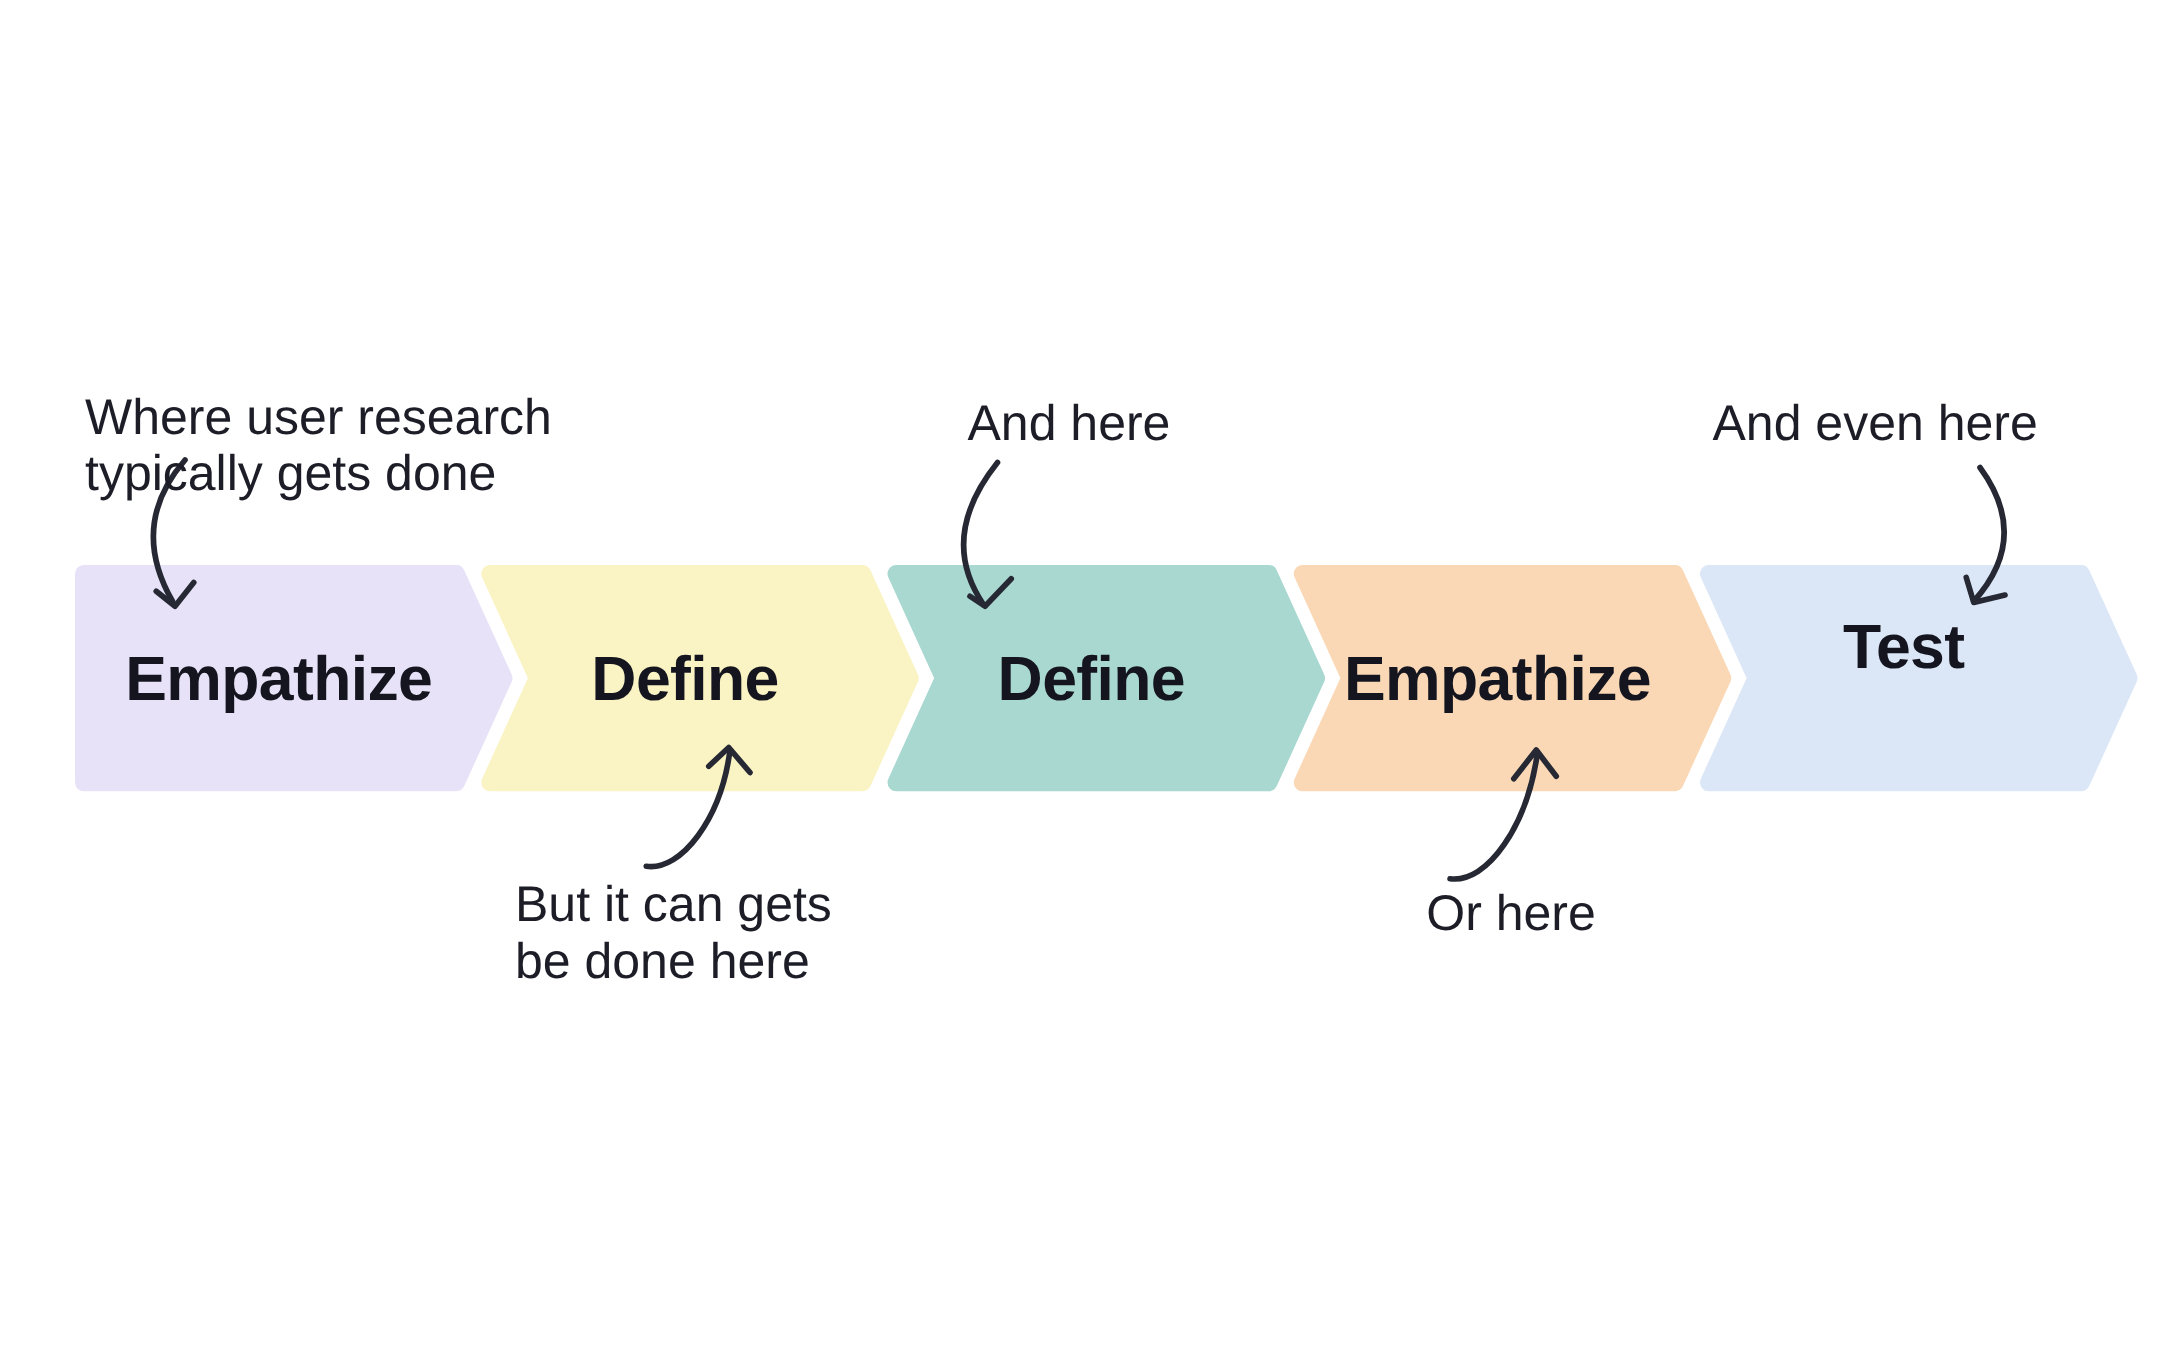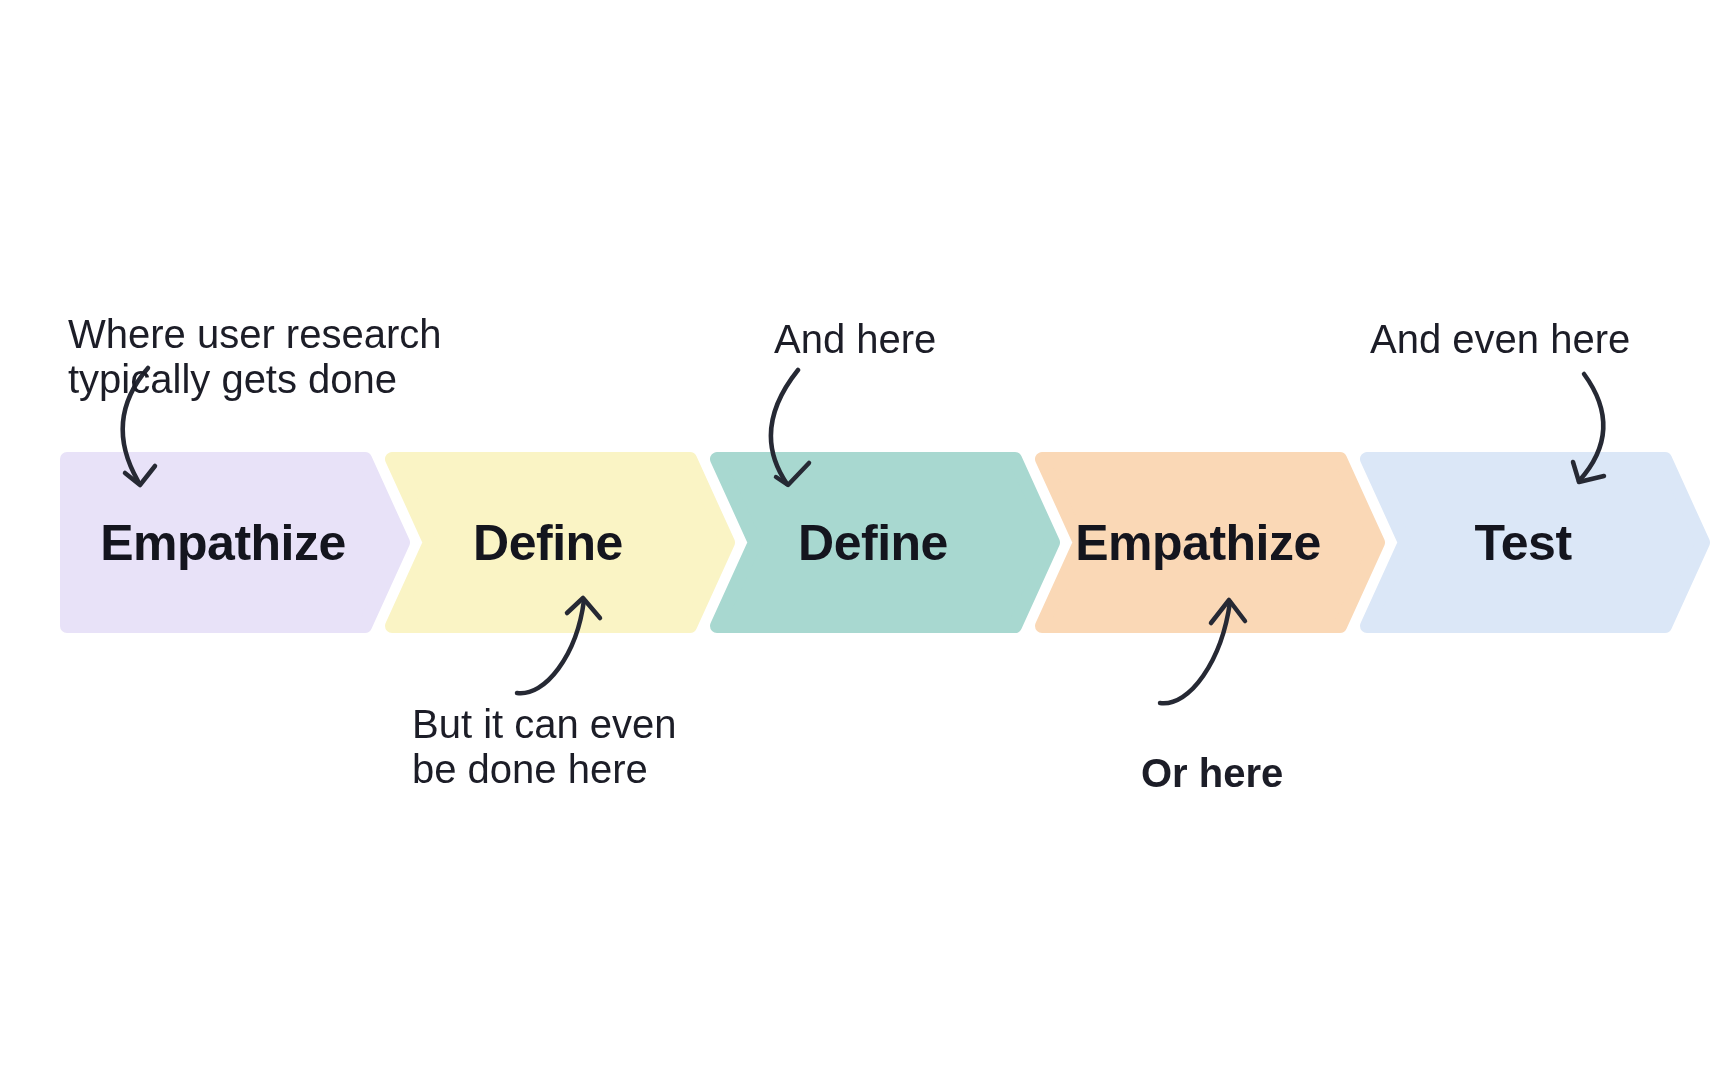--- a/index.html
+++ b/index.html
@@ -71,37 +71,37 @@
     <g fill="none" stroke="#262934" stroke-width="4.5" stroke-linecap="round" stroke-linejoin="round">
       <path d="M 1160 703 C 1190 707 1222 660 1230 602"></path>
       <polyline points="1211,623 1229,600 1245,621"></polyline>
     </g>
   </svg>
 
   <div class="stage-label" style="left:60px;  width:326px; top:543px;">Empathize</div>
   <div class="stage-label" style="left:385px; width:326px; top:543px;">Define</div>
   <div class="stage-label" style="left:710px; width:326px; top:543px;">Define</div>
   <div class="stage-label" style="left:1035px;width:326px; top:543px;">Empathize</div>
-  <div class="stage-label" style="left:1360px;width:326px; top:543px;">Test</div>
+  <div class="stage-label" style="left:1360px;width:326px; top:517px;">Test</div>
 
   <div class="annotation" style="left:68px; top:276px;margin-top:36px;">
     <div>Where user research</div>
     <div>typically gets done</div>
   </div>
 
   <div class="annotation" style="left:774px; top:317px;text-align:center;">
     <div>And here</div>
   </div>
 
   <div class="annotation" style="left:1370px; top:317px;">
     <div>And even here</div>
   </div>
 
   <div class="annotation" style="left:412px; top:702px;">
-    <div>But it can even</div>
+    <div>But it can gets</div>
     <div>be done here</div>
   </div>
 
-  <div class="annotation" style="left:1141px; top:751px;font-weight:bold;">
+  <div class="annotation" style="left:1141px; top:709px;">
     <div>Or here</div>
   </div>
 
 </div>
 
 </body></html>

